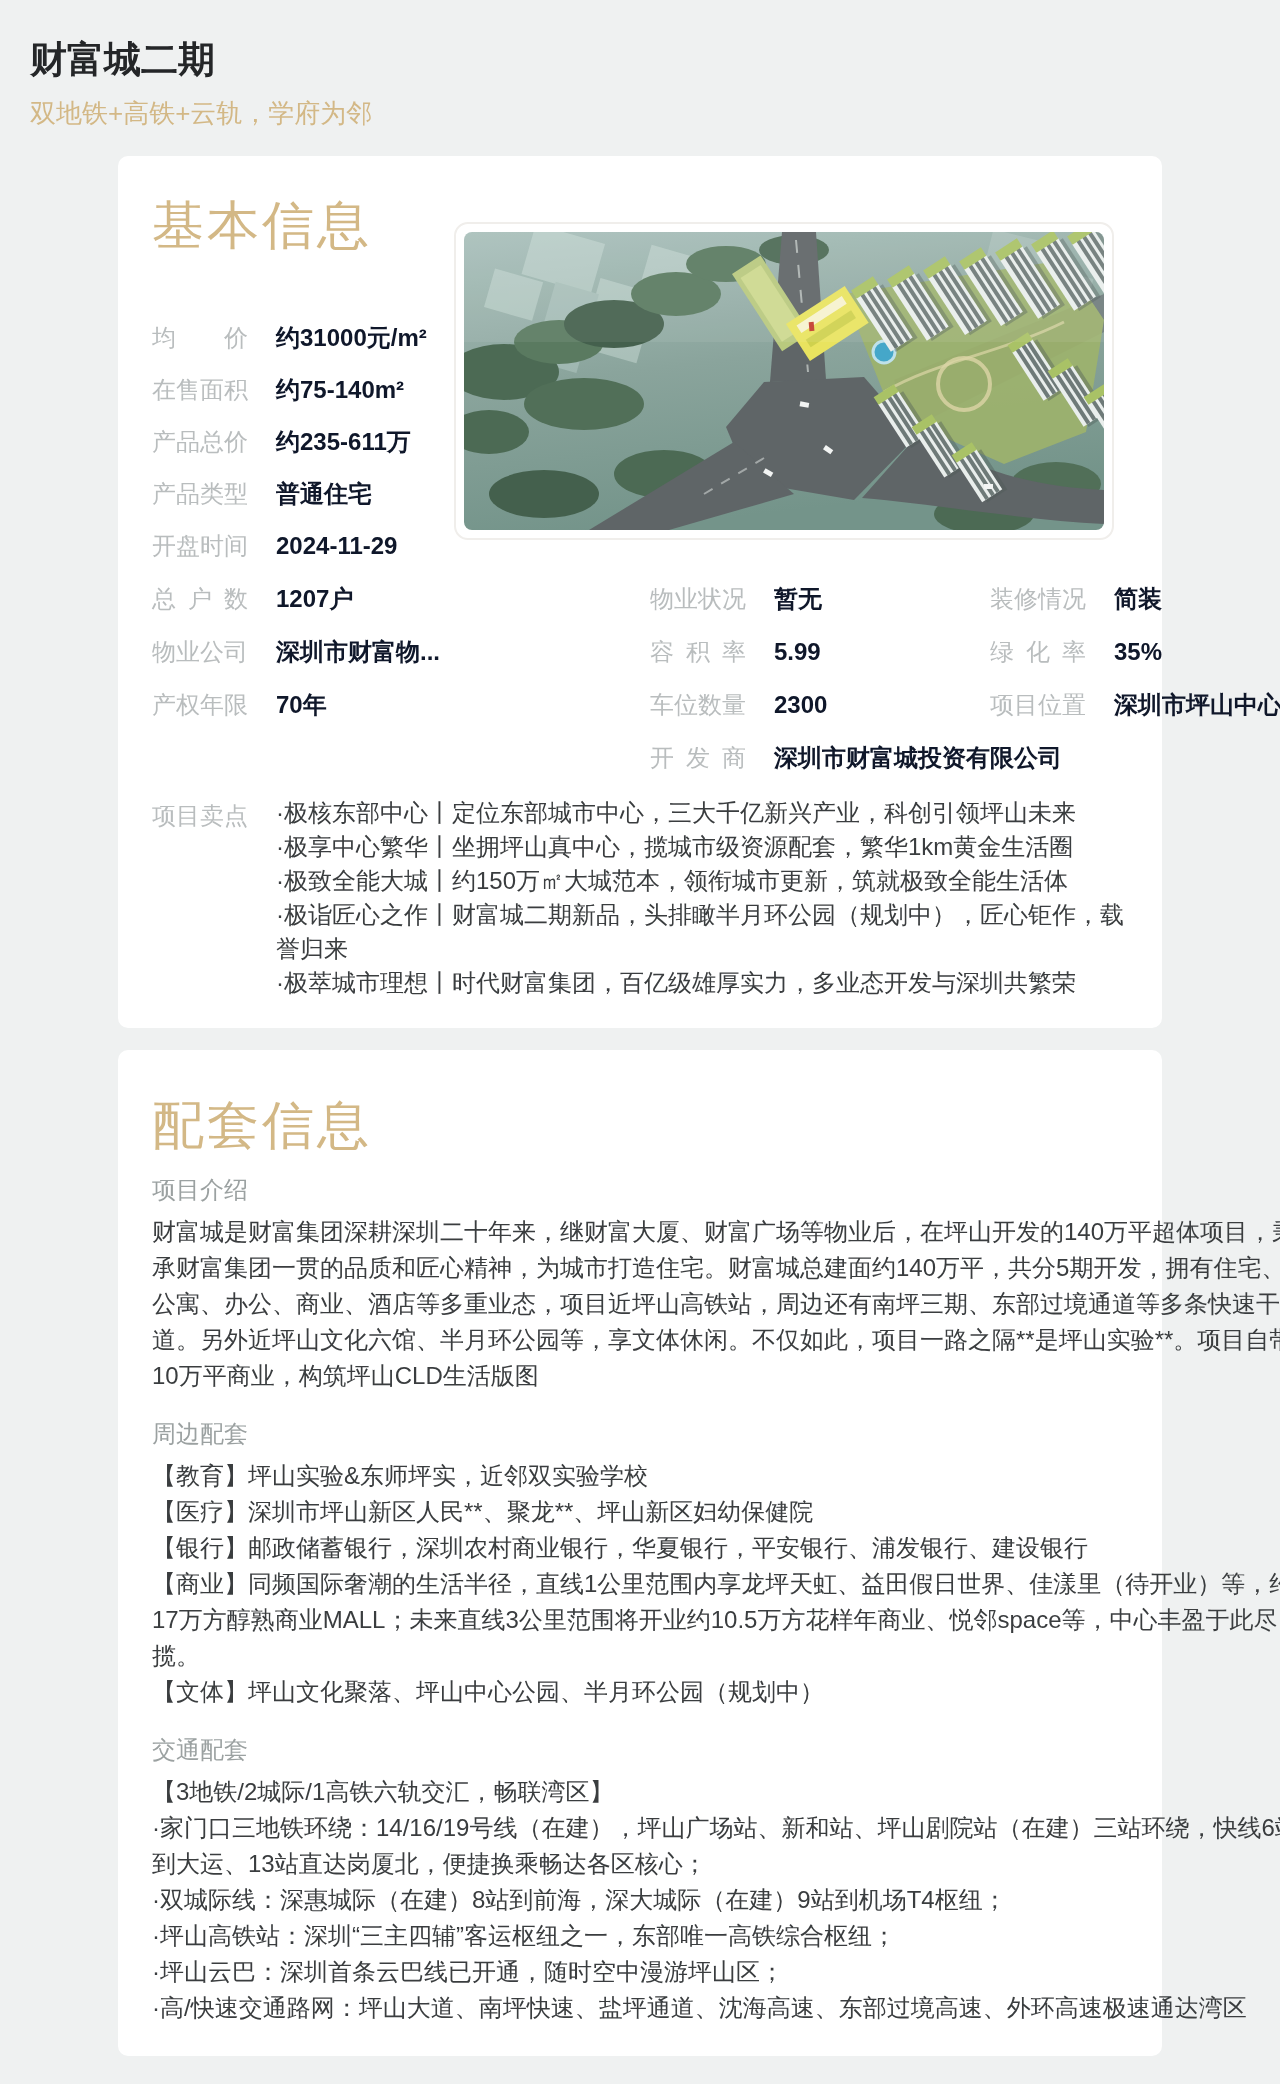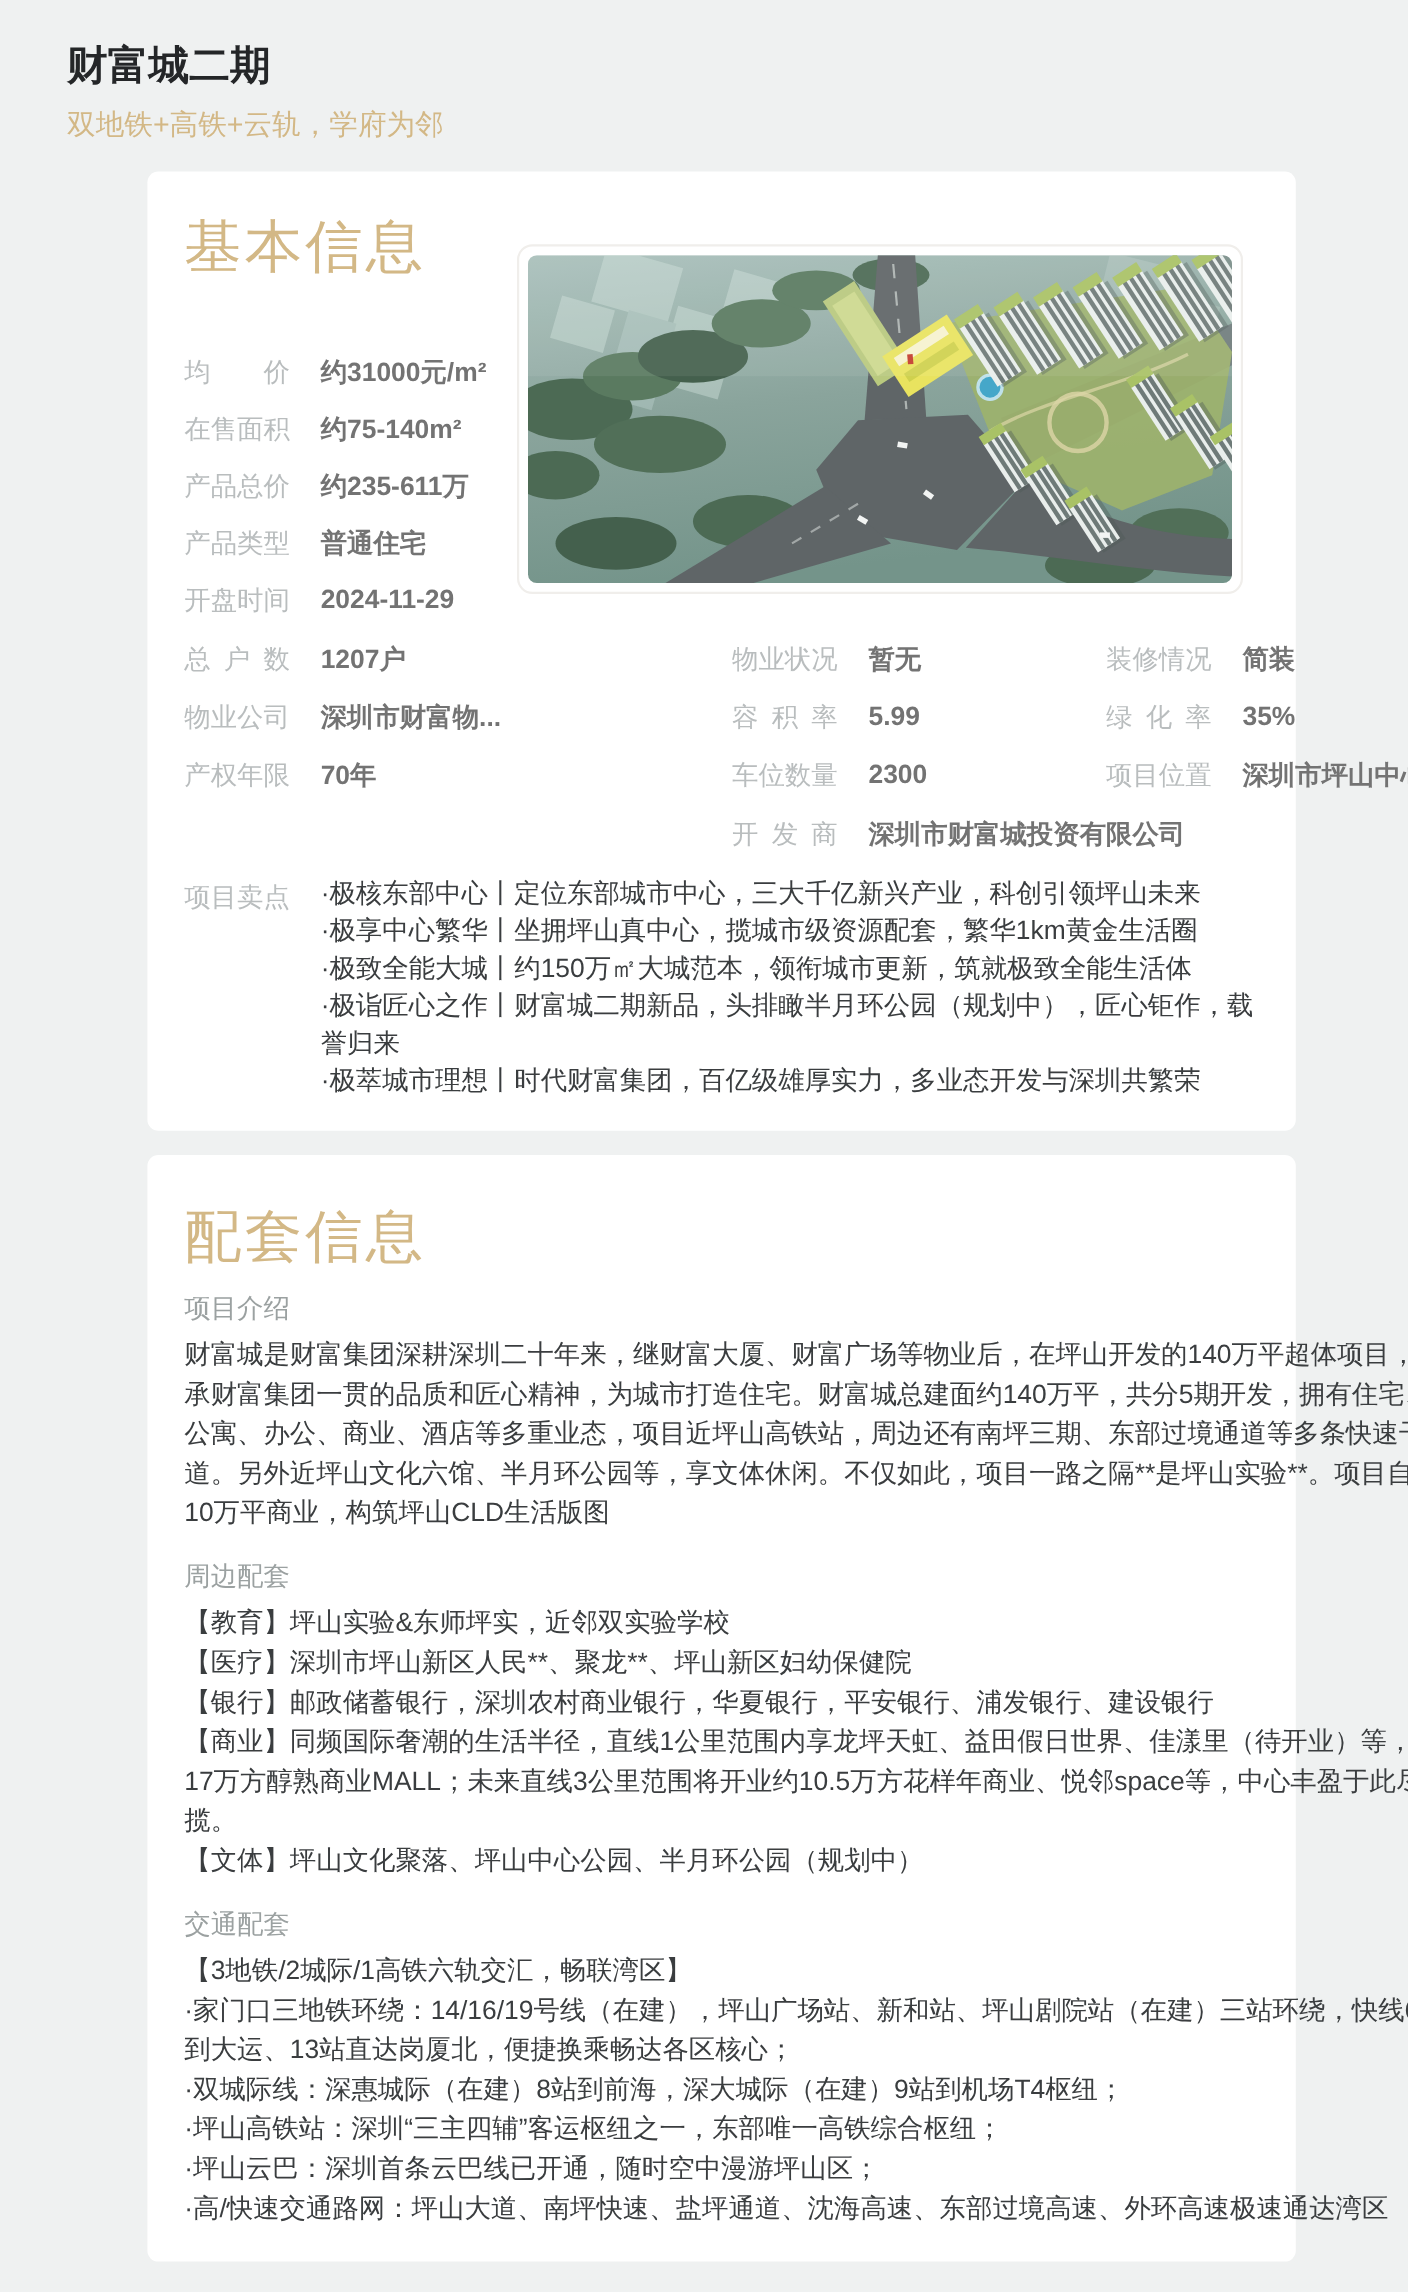--- a/index.html
+++ b/index.html
@@ -3,21 +3,20 @@
 <meta charset="utf-8">
 <style>
   * { margin:0; padding:0; box-sizing:border-box; }
   html,body { background:#eff1f1; }
   .page {
     position:relative;
     width:1280px; height:2084px;
     overflow:hidden;
     background:#eff1f1;
     font-family:"Liberation Sans","DejaVu Sans",sans-serif;
-    padding-left:31px;
   }
   
   .page-header { padding:36px 30px 0 30px; }
   .page-title { font-size:37px; line-height:48px; font-weight:700; color:#242628; }
   .page-subtitle { margin-top:12px; font-size:26px; line-height:34px; color:var(--gold,#d2b480); font-weight:500; }
 
   
   .card {
     width:1044px; margin:26px auto 0 auto;
     background:#ffffff; border-radius:10px;
@@ -41,21 +40,21 @@
   }
   .photo-card svg { display:block; width:640px; height:298px; border-radius:8px; }
 
   
   .kv { display:flex; align-items:center; height:52px; font-size:24px; white-space:nowrap; }
   .kv-label {
     flex:0 0 96px; width:96px;
     text-align:justify; text-align-last:justify;
     color:#b9bdbe; margin-right:28px; font-weight:400;
   }
-  .kv-value { color:#737373; font-weight:600; }
+  .kv-value { color:#0f172a; font-weight:600; }
   #fields-left { width:480px; }
   .kv-grid { display:grid; grid-template-columns:498px 340px 1fr; }
   .kv-grid .kv { height:53px; }
   .kv-grid .span2 { grid-column:2 / 4; }
 
   
   .selling { display:flex; margin-top:12px; font-size:24px; }
   .selling .kv-label { margin-top:4px; }
   .selling-lines { color:#3a3d3f; font-weight:500; line-height:34px; }
 

